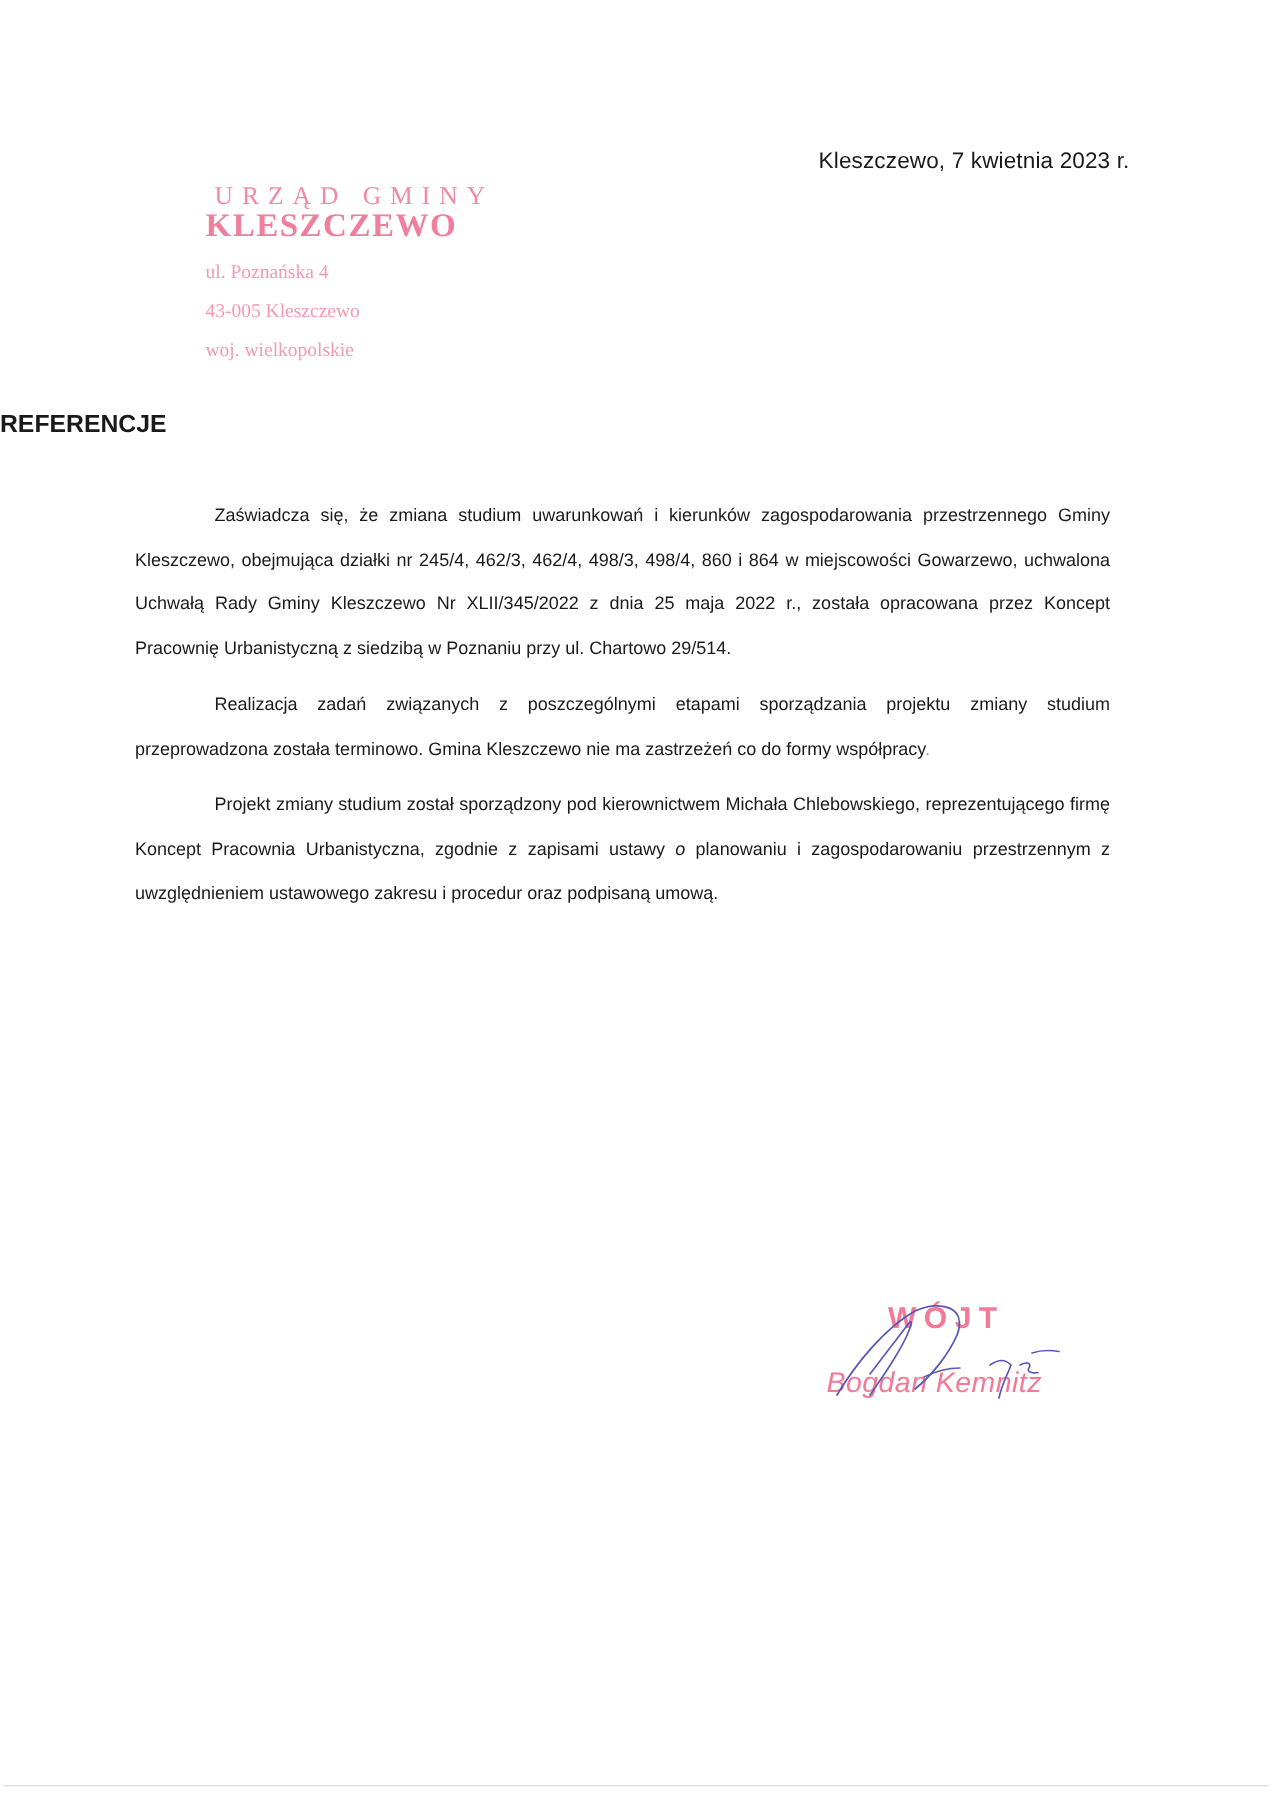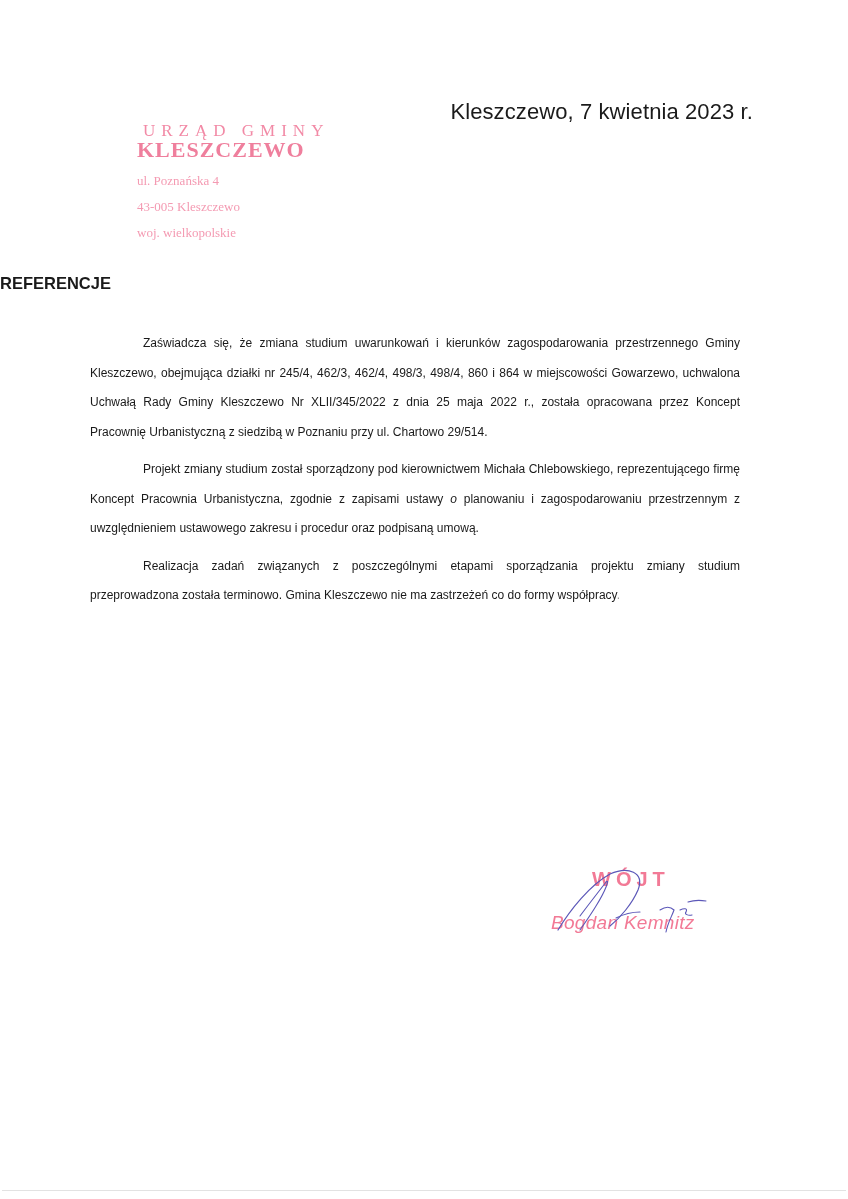--- a/index.html
+++ b/index.html
@@ -12,21 +12,21 @@
       height: 1199px;
       position: relative;
       overflow: hidden;
       font-family: "Liberation Sans", sans-serif;
       color: #1a1a1a;
     }
     .date-line {
       position: absolute;
       top: 99px;
       right: 95px;
-      font-size: 22px;
+      font-size: 15px;
       letter-spacing: 0.1px;
     }
     .stamp {
       position: absolute;
       top: 122px;
       left: 137px;
       width: 182px;
       text-align: left;
       font-family: "Liberation Serif", serif;
       color: #f28aa6;
@@ -133,22 +133,22 @@
     <div class="s2">KLESZCZEWO</div>
     <div class="s3">ul. Poznańska 4</div>
     <div class="s4">43-005 Kleszczewo</div>
     <div class="s5">woj. wielkopolskie</div>
   </div>
 
   <div class="title">REFERENCJE</div>
 
   <div class="body-text">
     <p>Zaświadcza się, że zmiana studium uwarunkowań i kierunków zagospodarowania przestrzennego Gminy Kleszczewo, obejmująca działki nr 245/4, 462/3, 462/4, 498/3, 498/4, 860 i 864 w miejscowości Gowarzewo, uchwalona Uchwałą Rady Gminy Kleszczewo Nr XLII/345/2022 z dnia 25 maja 2022 r., została opracowana przez Koncept Pracownię Urbanistyczną z siedzibą w Poznaniu przy ul. Chartowo 29/514.</p>
+    <p><span>Realizacja zadań związanych z poszczególnymi etapami sporządzania projektu zmiany studium przeprowadzona została terminowo. Gmina Kleszczewo nie ma zastrzeżeń co do formy współpracy</span><span class="grey">.</span></p>
     <p><span>Projekt zmiany studium został sporządzony pod kierownictwem Michała Chlebowskiego, reprezentującego firmę Koncept Pracownia Urbanistyczna, zgodnie z zapisami ustawy </span><span class="it">o</span><span> planowaniu i zagospodarowaniu przestrzennym z uwzględnieniem ustawowego zakresu i procedur oraz podpisaną umową.</span></p>
-    <p><span>Realizacja zadań związanych z poszczególnymi etapami sporządzania projektu zmiany studium przeprowadzona została terminowo. Gmina Kleszczewo nie ma zastrzeżeń co do formy współpracy</span><span class="grey">.</span></p>
   </div>
 
   <div class="signature">
     <div class="sig-title">WÓJT</div>
     <div class="sig-name">Bogdan Kemnitz</div>
     <svg class="sig-scribble" width="200" height="90" viewBox="0 0 200 90">
       <path d="M18 70 C 30 50, 50 25, 70 14 C 88 6, 105 12, 98 30 C 92 44, 80 58, 70 66" fill="none" stroke="#5b57b8" stroke-width="1.2" stroke-linecap="round"></path>
       <path d="M40 56 C 52 40, 60 30, 66 22 C 70 18, 66 30, 56 46 C 50 56, 44 64, 40 70" fill="none" stroke="#5b57b8" stroke-width="1.1" stroke-linecap="round"></path>
       <path d="M76 58 C 84 54, 92 52, 100 52" fill="none" stroke="#5b57b8" stroke-width="1.1" stroke-linecap="round"></path>
       <path d="M120 50 C 126 46, 130 46, 134 50 C 132 56, 128 62, 126 72" fill="none" stroke="#5b57b8" stroke-width="1.1" stroke-linecap="round"></path>

